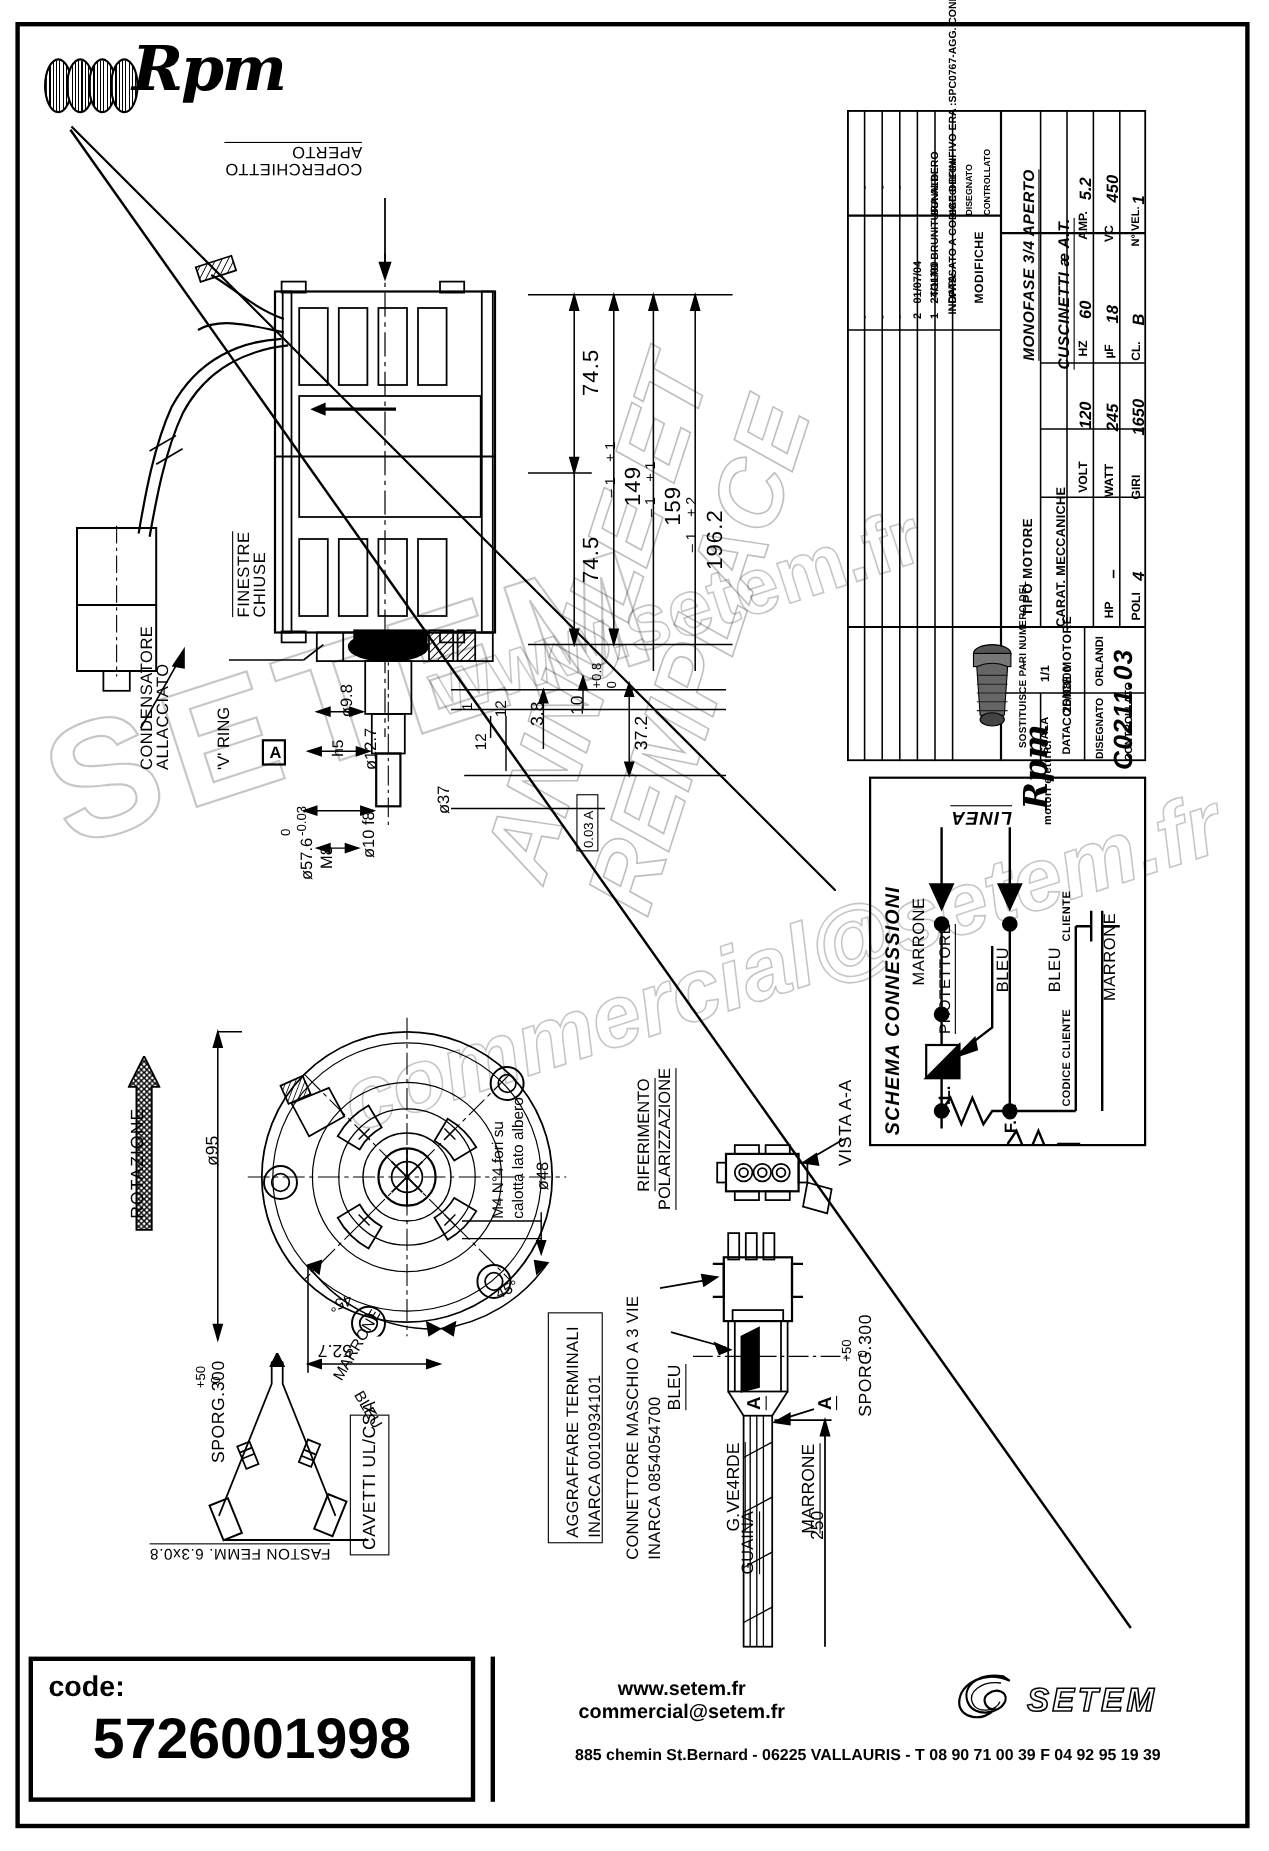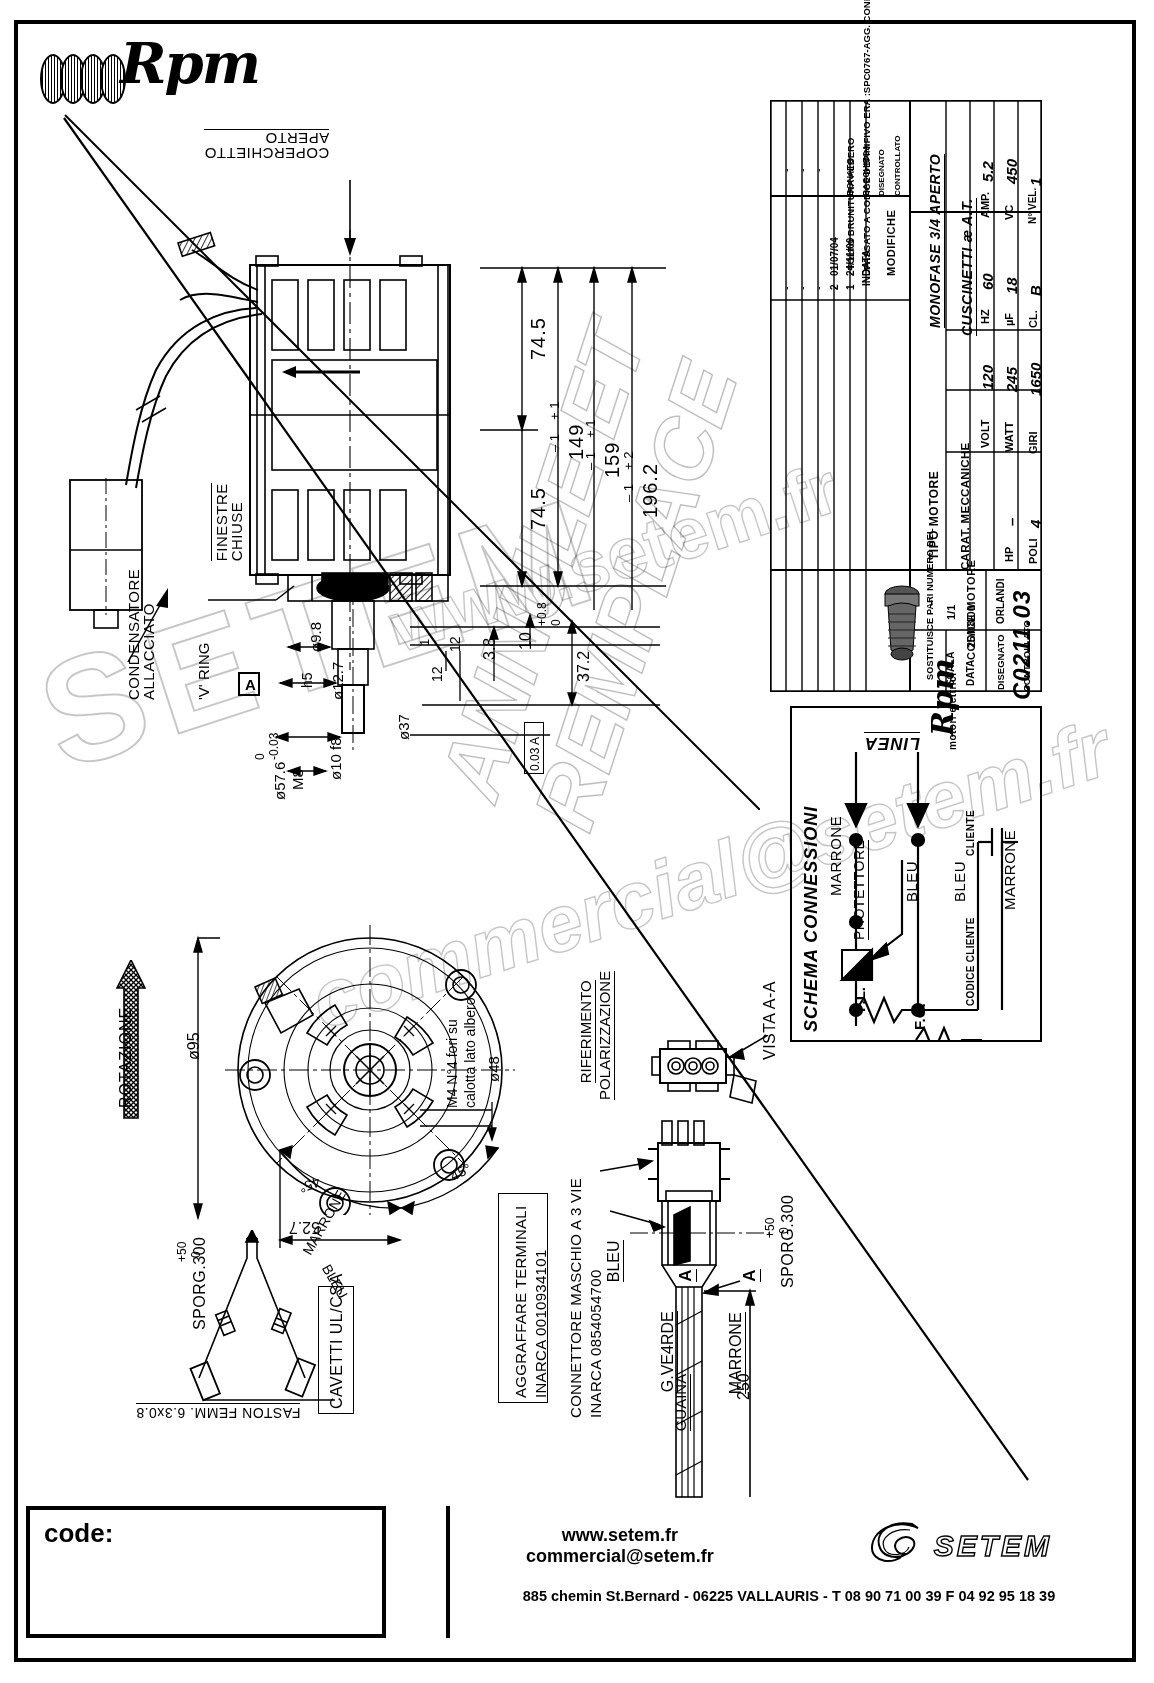--- a/index.html
+++ b/index.html
@@ -19,21 +19,21 @@
   #logo-rpm{left:40px;top:30px;}
   .rpm-word{font-family:"DejaVu Serif",serif;font-style:italic;font-weight:bold;font-size:56px;letter-spacing:-2px;}
   .coil{display:inline-block;width:22px;height:46px;border:2px solid #000;border-radius:50%/50%;margin-right:-6px;vertical-align:middle;
         background:repeating-linear-gradient(90deg,#000 0 1px,#fff 1px 3px);}
   #ref{right:60px;top:30px;text-align:right;}
   .ref-lbl{font-family:"Liberation Serif",serif;font-style:italic;font-weight:bold;font-size:37px;}
   .ref-val{font-weight:bold;font-size:38px;letter-spacing:1px;}
   .ref-underline{height:5px;background:#000;margin-top:2px;}
 
   
-  #footer-code{position:absolute;left:26px;top:1506px;width:360px;height:132px;border:4px solid #000;box-sizing:border-box;}
+  #footer-code{position:absolute;left:26px;top:1506px;width:406px;height:132px;border:4px solid #000;box-sizing:border-box;}
   .code-lbl{font-size:26px;font-weight:bold;padding:8px 0 0 14px;}
   .code-val{font-size:52px;font-weight:bold;text-align:center;letter-spacing:0px;margin-top:2px;}
   #footer-info{position:absolute;left:446px;top:1506px;right:26px;height:132px;border-left:4px solid #000;box-sizing:border-box;}
   .f-www{font-size:18px;font-weight:bold;text-align:center;}
   .f-addr{font-size:14.5px;font-weight:bold;text-align:center;}
   .setem-logo{font-family:"Liberation Sans",sans-serif;font-style:italic;font-weight:bold;font-size:30px;letter-spacing:3px;
      -webkit-text-stroke:1.4px #000;color:#fff;}
 
   
   #titleblock{position:absolute;left:770px;top:100px;width:272px;height:592px;}
@@ -691,37 +691,38 @@
   <div class="t r90" style="left:828px;top:896px;font-size:15px;letter-spacing:.5px">MARRONE</div>
   <div class="t r90" style="left:904px;top:902px;font-size:15px;letter-spacing:.5px">BLEU</div>
   <div class="t r90" style="left:952px;top:902px;font-size:15px;letter-spacing:.5px">BLEU</div>
   <div class="t r90" style="left:1002px;top:910px;font-size:15px;letter-spacing:.5px">MARRONE</div>
   <div class="t r90" style="left:852px;top:940px;font-size:14px;letter-spacing:.5px"><span class="ul">PROTETTORE</span></div>
   <div class="t r90" style="left:852px;top:1012px;font-size:15px;font-weight:bold">F.L.</div>
   <div class="t r90" style="left:912px;top:1030px;font-size:15px;font-weight:bold">F.C.</div>
 
   <div id="footer-code">
     <div class="code-lbl">code:</div>
+    <div class="code-val">5726001998</div>
   </div>
 
   <div id="footer-info">
     <div style="display:flex;align-items:center;justify-content:space-around;padding-top:12px">
       <div style="text-align:center">
         <div class="f-www">www.setem.fr</div>
         <div class="f-www">commercial@setem.fr</div>
       </div>
       <div style="display:flex;align-items:center;gap:6px">
         <svg width="62" height="56">
           <path d="M46,6 C22,2 8,16 14,30 C20,44 44,40 48,28 C50,20 40,16 32,22
                    C26,27 30,36 38,36 C28,48 6,44 6,30 C6,12 30,0 52,10 Z" fill="none" stroke="#000" stroke-width="2"></path>
           <path d="M44,12 C26,10 14,20 18,30 C22,40 40,38 43,29" fill="none" stroke="#000" stroke-width="1.2"></path>
         </svg>
         <span class="setem-logo">SETEM</span>
       </div>
     </div>
-    <div class="f-addr" style="margin-top:14px">885 chemin St.Bernard  -  06225 VALLAURIS  -  T 08 90 71 00 39   F 04 92 95 18 39</div>
+    <div class="f-addr" style="margin-top:14px">885 chemin St.Bernard  -  06225 VALLAURIS  -  T 08 90 71 00 39   F 04 92 95 19 39</div>
   </div>
 
   <svg class="abs" style="left:0;top:0;pointer-events:none" width="1154" height="1683">
     <line x1="64" y1="118" x2="1028" y2="1480" stroke="#000" stroke-width="2.2"></line>
   </svg>
 
 </div>
 
 </body></html>

